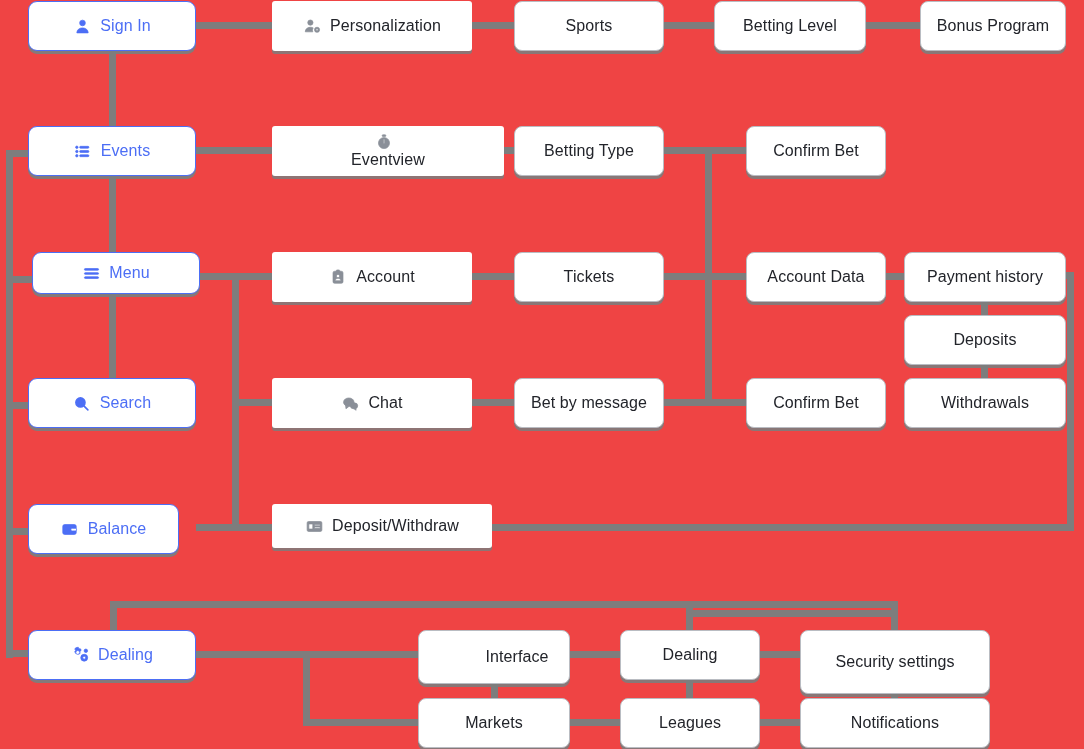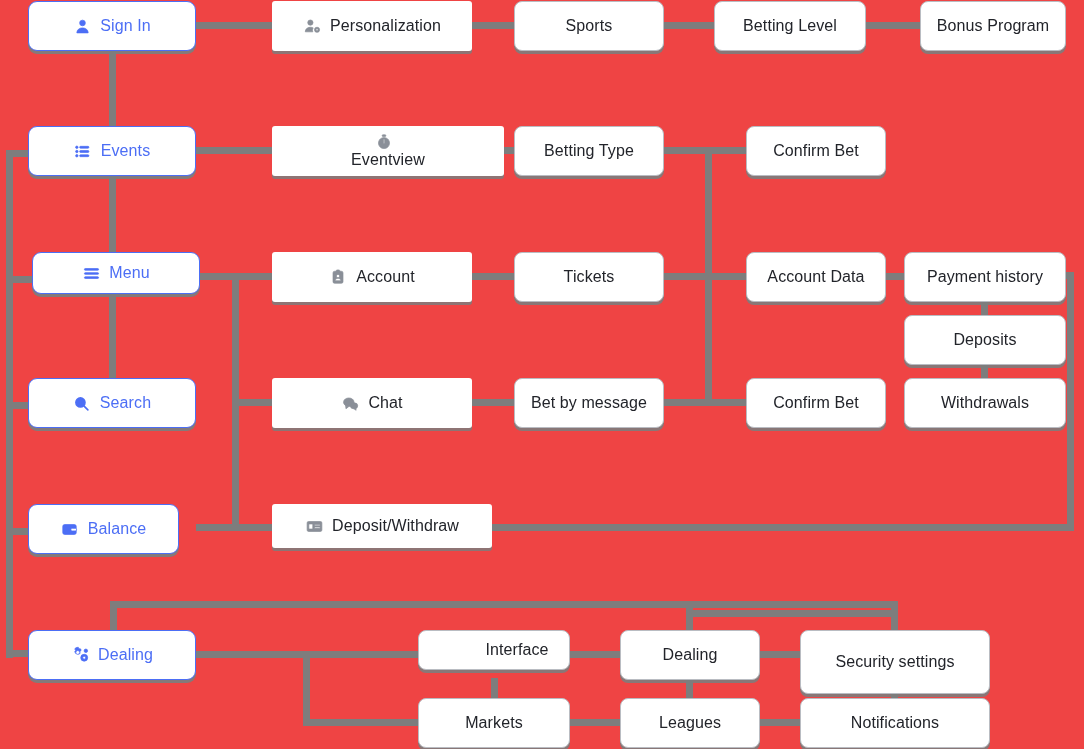--- a/index.html
+++ b/index.html
@@ -252,21 +252,21 @@
       </div>
       <div class="node outline" style="left: 904px; top: 252px; width: 162px; height: 50px;">
         <span class="lbl">Payment history</span>
       </div>
       <div class="node outline" style="left: 904px; top: 315px; width: 162px; height: 50px;">
         <span class="lbl">Deposits</span>
       </div>
       <div class="node outline" style="left: 904px; top: 378px; width: 162px; height: 50px; justify-content: center;">
         <span class="lbl">Withdrawals</span>
       </div>
-      <div class="node outline" style="left: 418px; top: 630px; width: 152px; height: 40px; padding-left: 46px;">
+      <div class="node outline" style="left: 418px; top: 630px; width: 152px; height: 54px; padding-left: 46px;">
         <span class="lbl">Interface</span>
       </div>
       <div class="node outline" style="left: 418px; top: 698px; width: 152px; height: 50px;">
         <span class="lbl">Markets</span>
       </div>
       <div class="node outline" style="left: 620px; top: 630px; width: 140px; height: 50px;">
         <span class="lbl">Dealing</span>
       </div>
       <div class="node outline" style="left: 620px; top: 698px; width: 140px; height: 50px;">
         <span class="lbl">Leagues</span>

